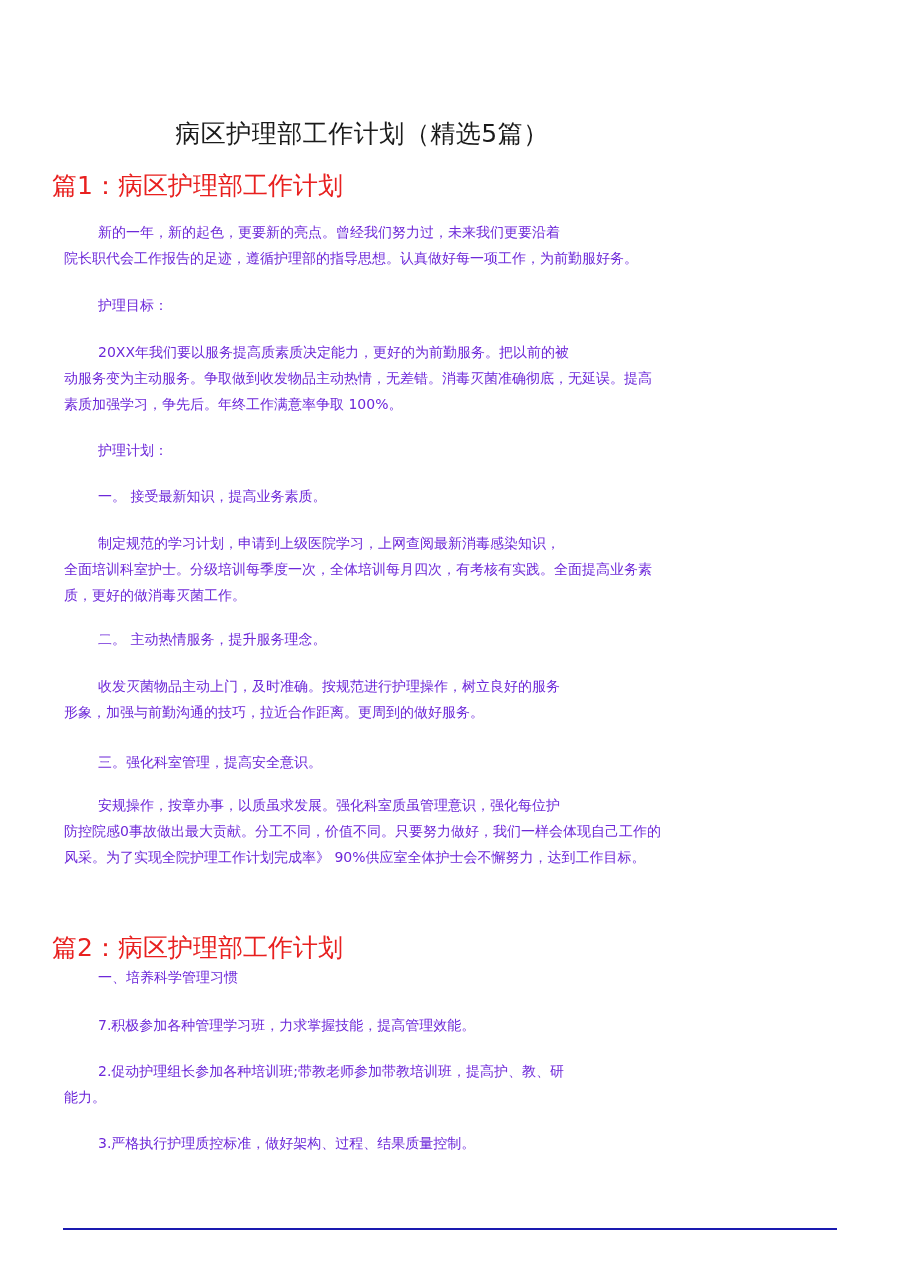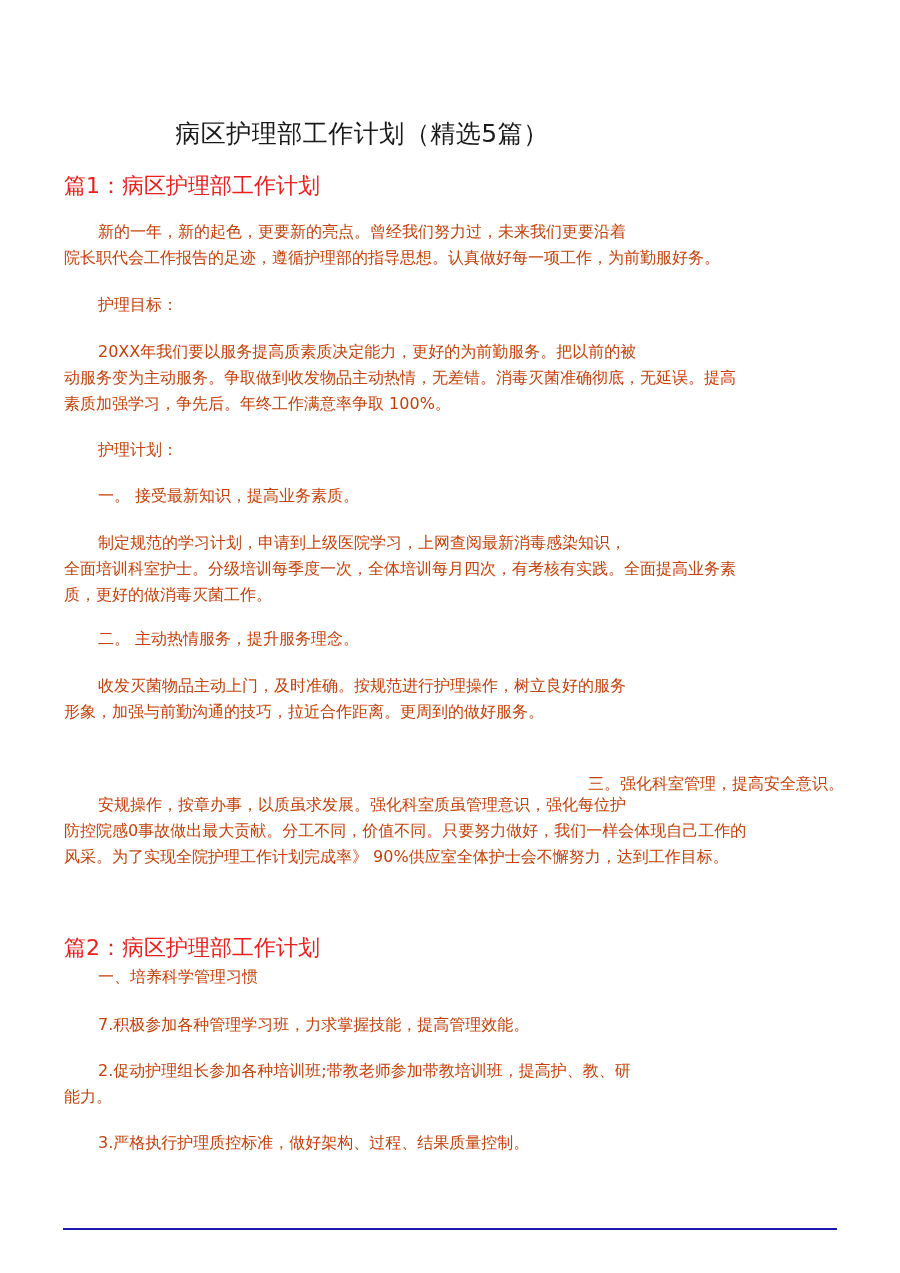--- a/index.html
+++ b/index.html
@@ -26,32 +26,32 @@
       left: 0; width: 724px;
       top: 117px;
       text-align: center;
       font-size: 25px;
       line-height: 34px;
       color: #1a1a1a;
       letter-spacing: 0.5px;
     }
     .section-heading {
       position: absolute;
-      left: 64px;
-      font-size: 22px;
+      left: 52px;
+      font-size: 25px;
       line-height: 26px;
       color: #e8201f;
     }
     .p {
       position: absolute;
       left: 64px;
       width: 780px;
-      font-size: 16px;
+      font-size: 14px;
       line-height: 26px;
-      color: #c2410c;
+      color: #6d28d9;
       white-space: nowrap;
     }
     .p .ln { display: block; }
     .p .ln.indent { padding-left: 34px; }
     .footer-rule {
       position: absolute;
       left: 63px;
       width: 774px;
       top: 1228px;
       height: 2px;
@@ -98,21 +98,21 @@
 
   <div class="p" style="top:626px;">
     <span class="ln indent">二。 主动热情服务，提升服务理念。</span>
   </div>
 
   <div class="p" style="top:673px;">
     <span class="ln indent">收发灭菌物品主动上门，及时准确。按规范进行护理操作，树立良好的服务</span>
     <span class="ln">形象，加强与前勤沟通的技巧，拉近合作距离。更周到的做好服务。</span>
   </div>
 
-  <div class="p" style="top:771px;text-align:right;">
+  <div class="p" style="top:749px;">
     <span class="ln indent">三。强化科室管理，提高安全意识。</span>
   </div>
 
   <div class="p" style="top:792px;">
     <span class="ln indent">安规操作，按章办事，以质虽求发展。强化科室质虽管理意识，强化每位护</span>
     <span class="ln">防控院感0事故做出最大贡献。分工不同，价值不同。只要努力做好，我们一样会体现自己工作的</span>
     <span class="ln">风采。为了实现全院护理工作计划完成率》 90%供应室全体护士会不懈努力，达到工作目标。</span>
   </div>
 
   <div class="section-heading" style="top:918px;margin-top:17px;">篇2：病区护理部工作计划</div>

